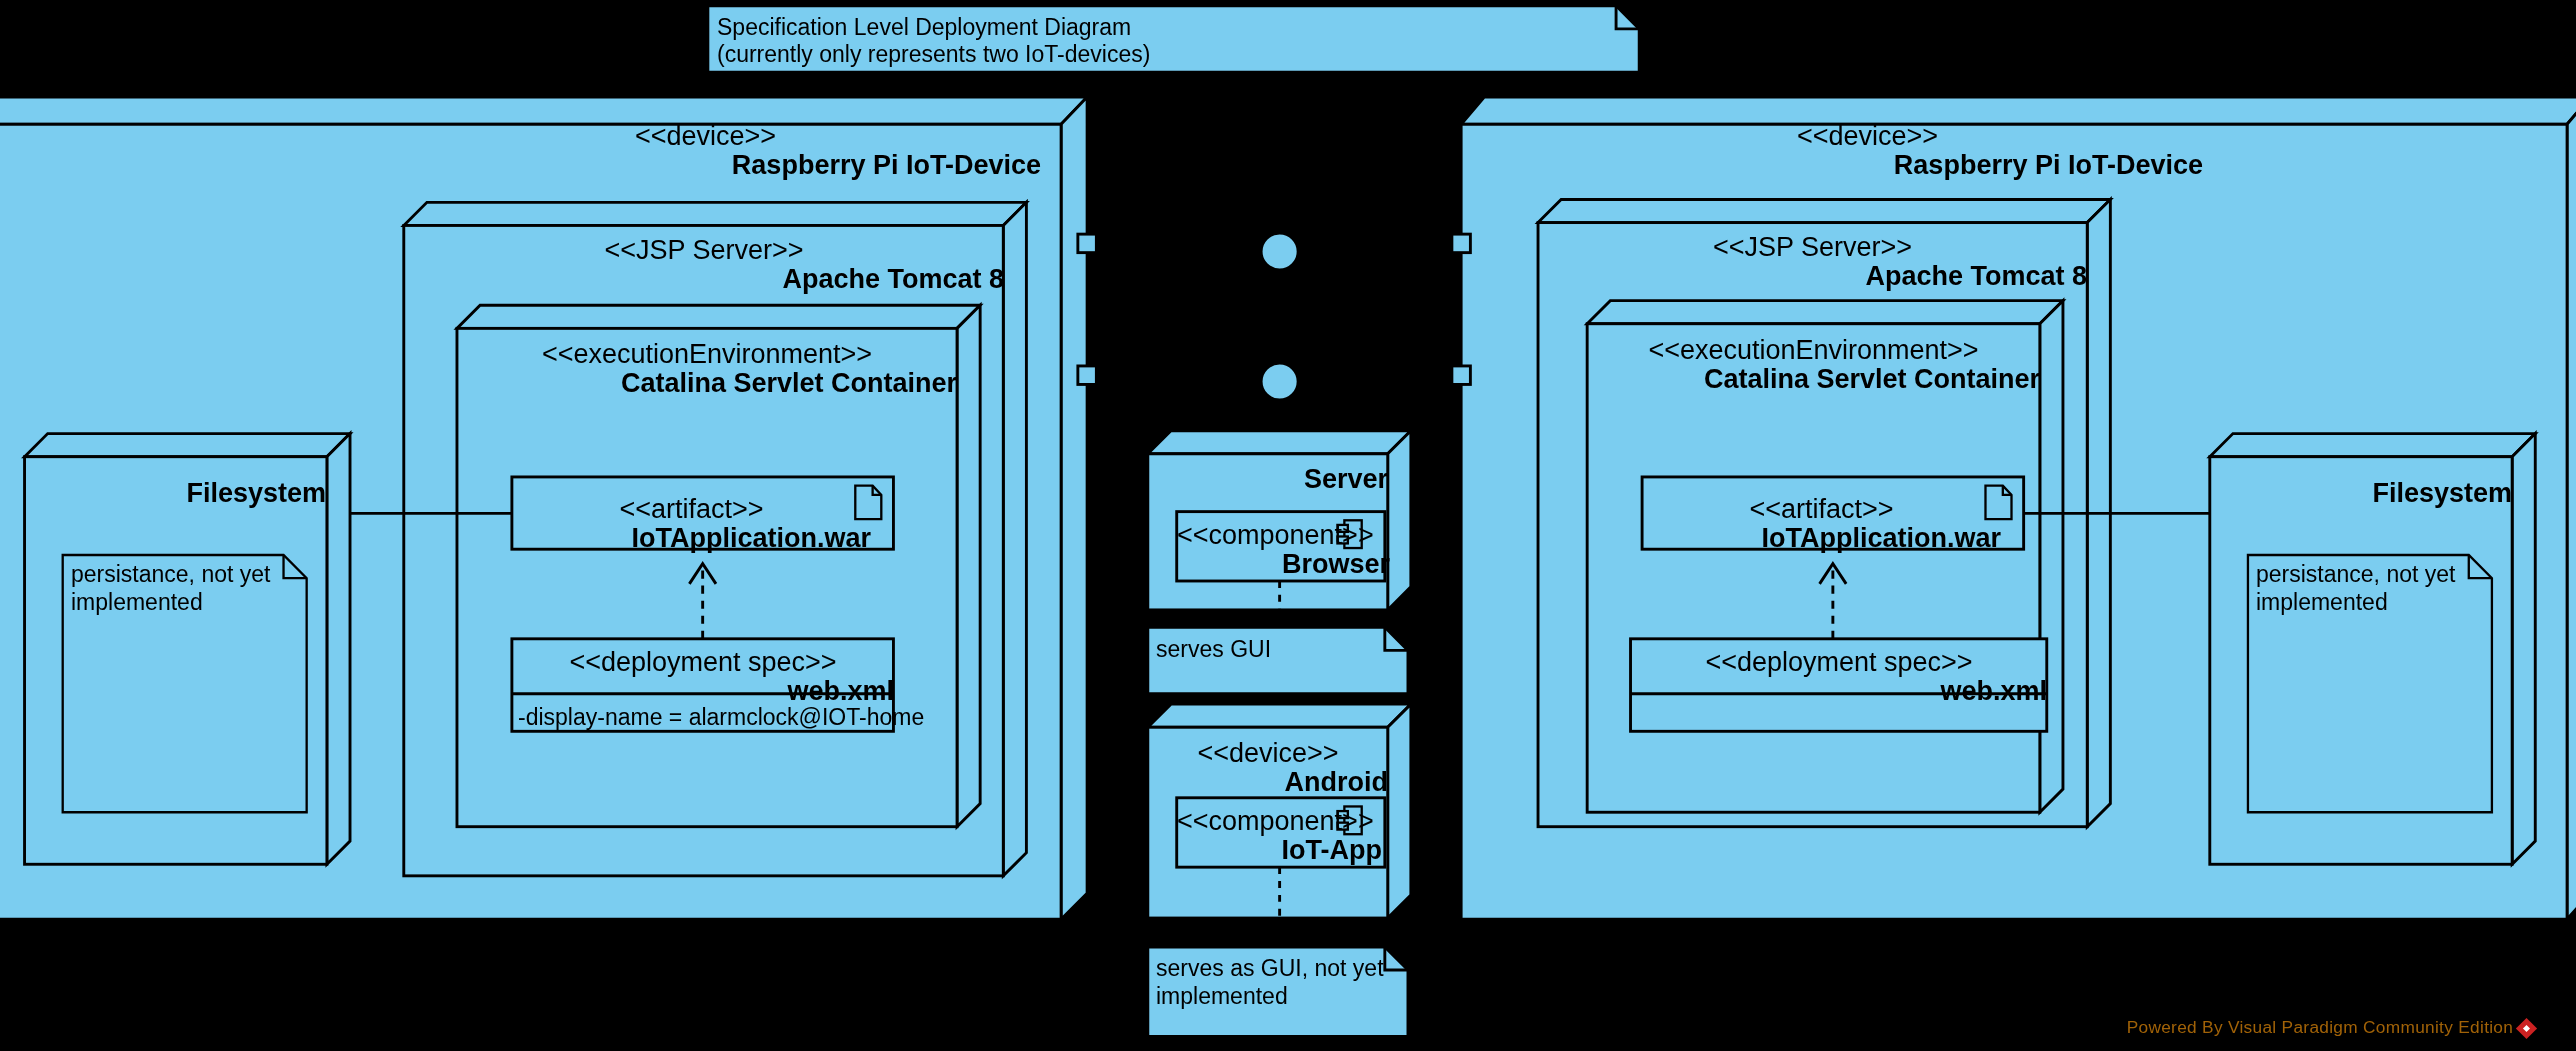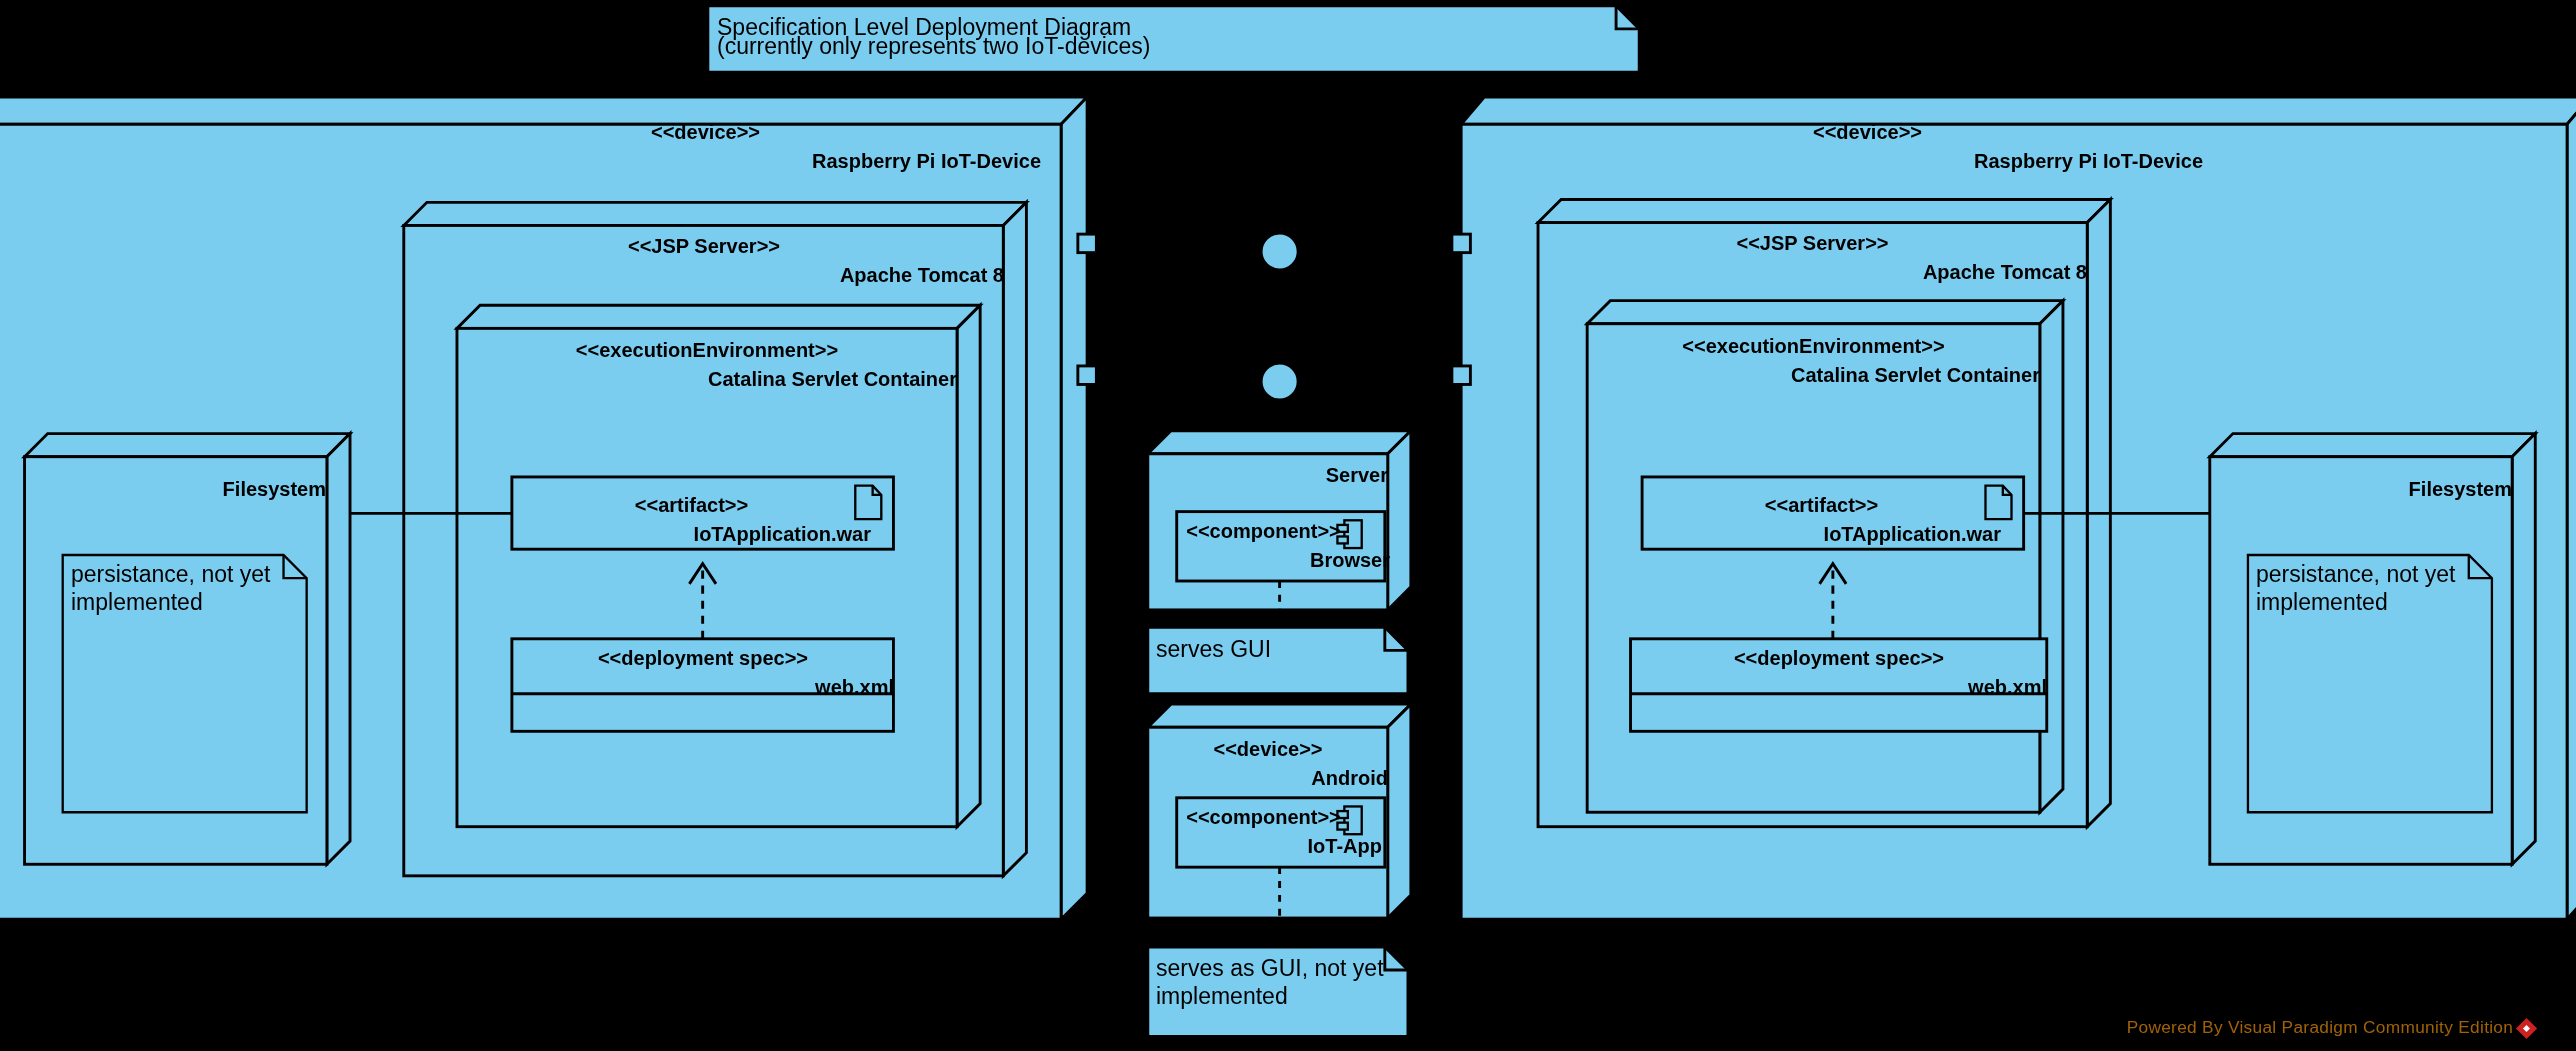--- a/index.html
+++ b/index.html
@@ -18,21 +18,21 @@
 
   .lbl {
     position: absolute;
     color: #000000;
     line-height: 1.22;
     white-space: pre;
   }
   .ctr { text-align: center; }
   .bold { font-weight: bold; text-align: right; }
   .t40 { font-size: 23px; }
-  .t42 { font-size: 20px; font-weight: bold; }
+  .t42 { font-size: 27px; }
 
   .wm {
     position: absolute;
     right: 42px;
     bottom: 12.7px;
     font-size: 17.3px;
     color: #a16207;
     white-space: nowrap;
     letter-spacing: 0.3px;
   }
@@ -218,40 +218,41 @@
 
       <g>
         <path d="M 1985 1638 L 2395 1638 L 2435 1678 L 2435 1793 L 1985 1793 Z"></path>
         <path d="M 2395 1638 L 2395 1678 L 2435 1678" fill="none"></path>
       </g>
 
     </g>
   </svg>
 
   <div class="lbl t40" style="left:717px; top:12.7px;">Specification Level Deployment Diagram</div>
-  <div class="lbl t40" style="left:717px; top:32px;">(currently only represents two IoT-devices)</div>
+  <div class="lbl t40" style="left:717px; top:40px;">(currently only represents two IoT-devices)</div>
 
   <div class="lbl t42 ctr" style="left:370px; top:120px; width:671px;">&lt;&lt;device&gt;&gt;</div>
   <div class="lbl t42 ctr bold" style="left:370px; top:149px; width:671px;">Raspberry Pi IoT-Device</div>
 
   <div class="lbl t42 ctr bold" style="left:24px; top:477px; width:302px;">Filesystem</div>
   <div class="lbl t40" style="left:71px; top:560px; width:226px;">persistance, not yet
 implemented</div>
 
   <div class="lbl t42 ctr" style="left:404px; top:234px; width:600px;">&lt;&lt;JSP Server&gt;&gt;</div>
   <div class="lbl t42 ctr bold" style="left:404px; top:263px; width:600px;">Apache Tomcat 8</div>
 
   <div class="lbl t42 ctr" style="left:457px; top:338px; width:500px;">&lt;&lt;executionEnvironment&gt;&gt;</div>
   <div class="lbl t42 ctr bold" style="left:457px; top:367px; width:500px;">Catalina Servlet Container</div>
 
   <div class="lbl t42 ctr" style="left:512px; top:493px; width:359px;">&lt;&lt;artifact&gt;&gt;</div>
   <div class="lbl t42 ctr bold" style="left:512px; top:522px; width:359px;">IoTApplication.war</div>
 
   <div class="lbl t42 ctr" style="left:512px; top:646px; width:382px;">&lt;&lt;deployment spec&gt;&gt;</div>
   <div class="lbl t42 ctr bold" style="left:512px; top:675px; width:382px;">web.xml</div>
+  <div class="lbl t40" style="left:518px; top:703px;">-display-name = alarmclock@IOT-home</div>
 
   <div class="lbl t42 ctr bold" style="left:1148px; top:463px; width:240px;">Server</div>
   <div class="lbl t42 ctr" style="left:1177px; top:519px; width:173px;">&lt;&lt;component&gt;&gt;</div>
   <div class="lbl t42 ctr bold" style="left:1177px; top:548px; width:173px;margin-left:40px;">Browser</div>
 
   <div class="lbl t40" style="left:1156px; top:635px;">serves GUI</div>
 
   <div class="lbl t42 ctr" style="left:1148px; top:737px; width:240px;">&lt;&lt;device&gt;&gt;</div>
   <div class="lbl t42 ctr bold" style="left:1148px; top:766px; width:240px;">Android</div>
   <div class="lbl t42 ctr" style="left:1177px; top:805px; width:173px;">&lt;&lt;component&gt;&gt;</div>

